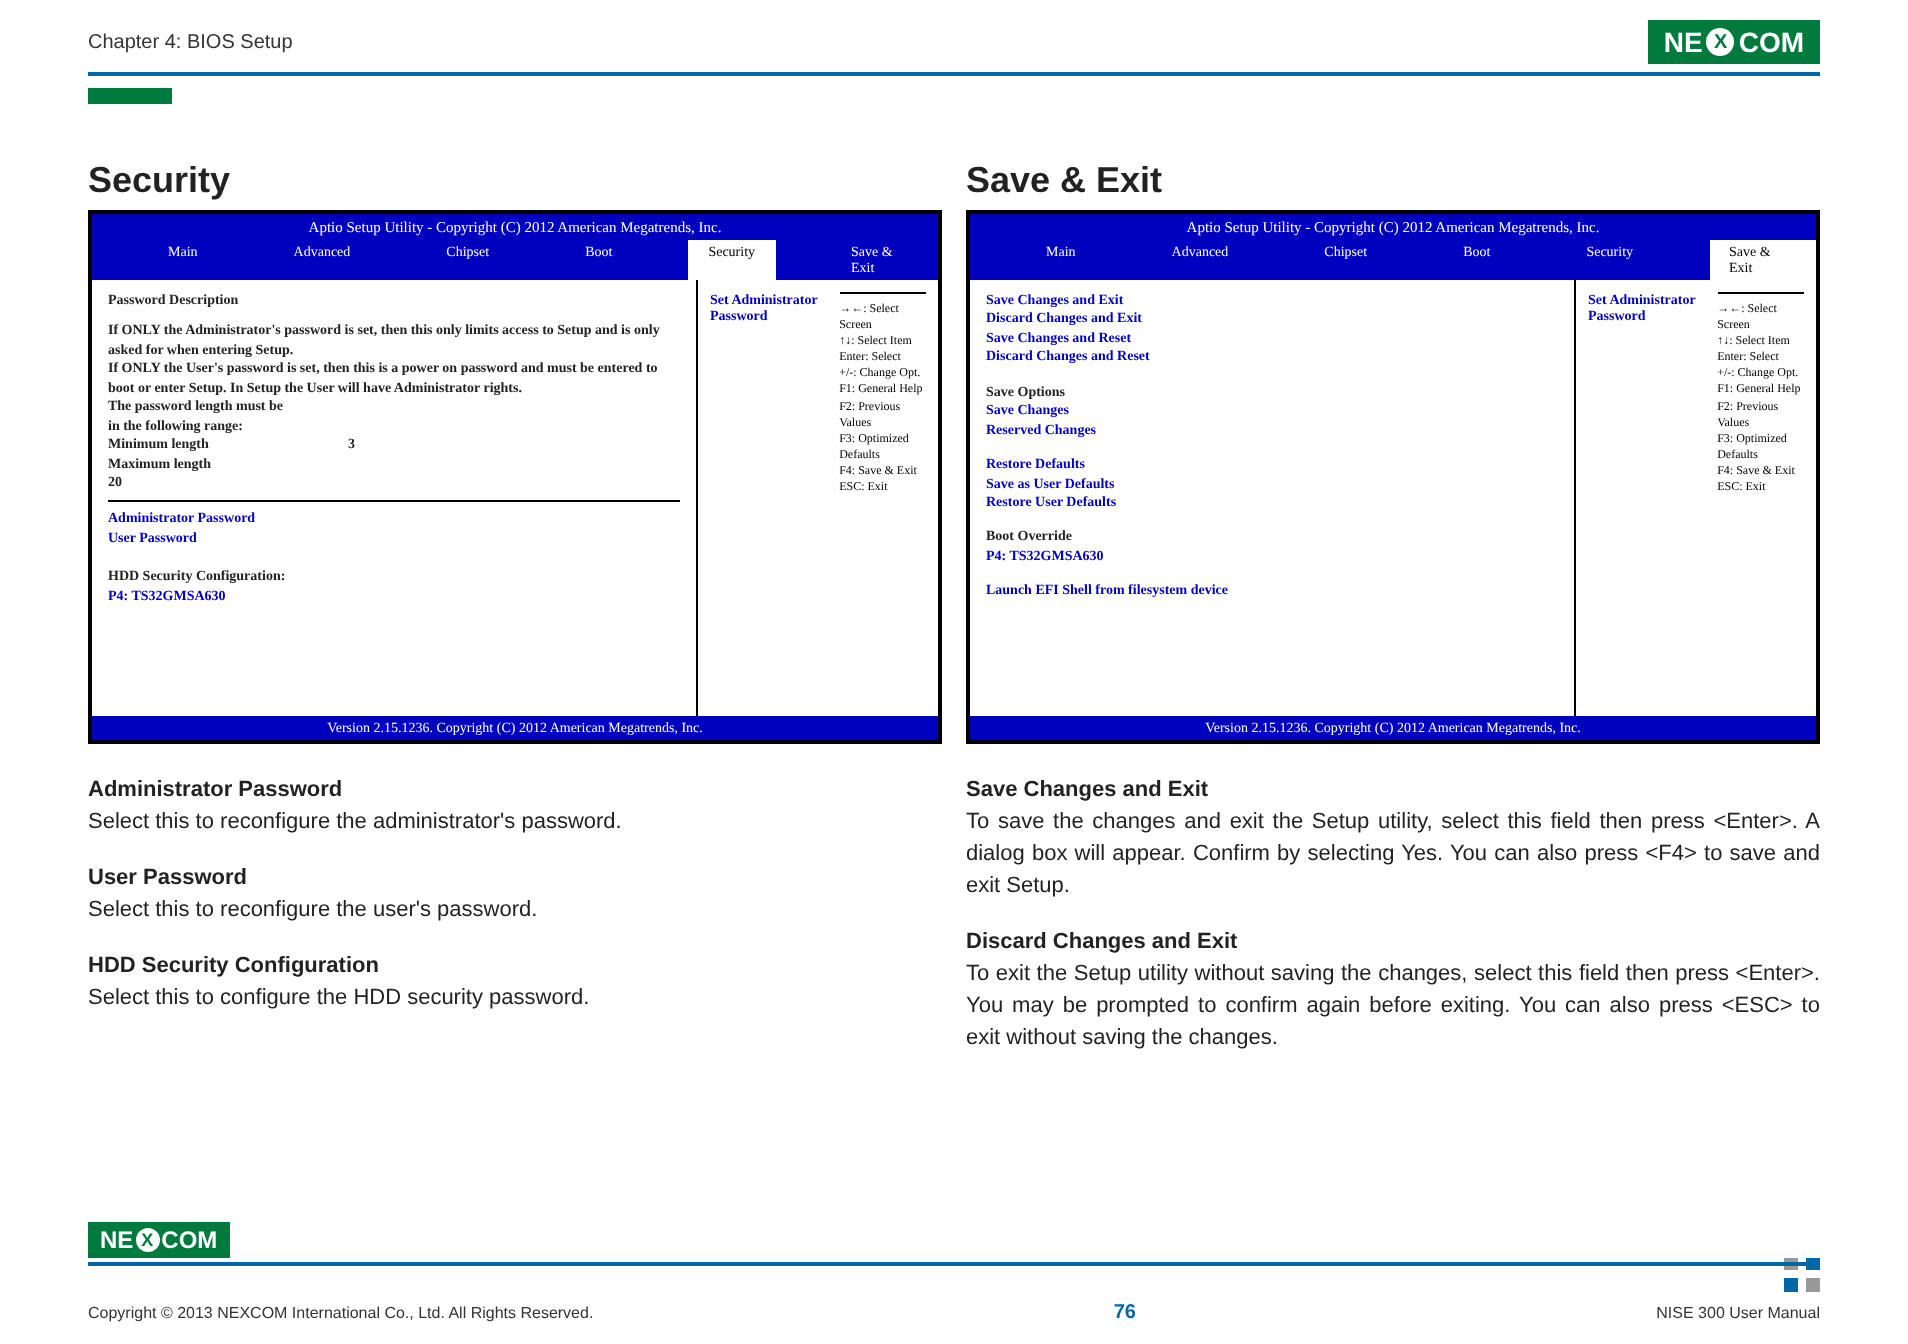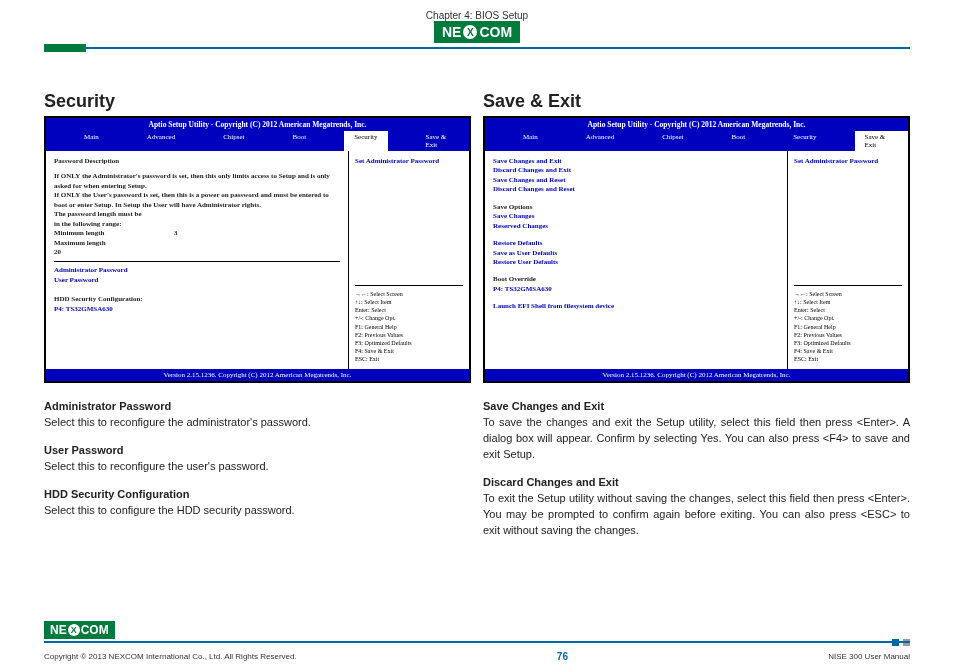--- a/index.html
+++ b/index.html
@@ -1,44 +1,44 @@
 <!DOCTYPE html>
 <html><head>
 <meta charset="utf-8">
 <style>
   * { box-sizing: border-box; margin: 0; padding: 0; }
   body { width: 954px; height: 672px; background: #fff; font-family: "Segoe UI", Arial, sans-serif; position: relative; color: #222; }
   .page { padding: 10px 44px 0 44px; }
-  .top-bar { display: flex; justify-content: space-between; align-items: center; border-bottom: 2px solid #0068a6; padding-bottom: 4px; flex-direction: column; }
+  .top-bar { display: flex; justify-content: space-between; align-items: center; border-bottom: 2px solid #0068a6; padding-bottom: 4px; }
   .chapter { font-size: 10px; color: #333; }
   .logo { background: #007a3d; color: #fff; font-weight: bold; font-size: 14px; padding: 3px 8px; display: flex; align-items: center; gap: 1px; }
   .logo .x { background: #fff; color: #007a3d; border-radius: 50%; width: 14px; height: 14px; display: inline-flex; align-items: center; justify-content: center; font-size: 10px; margin: 0 1px; }
   .green-tab { position: absolute; left: 44px; top: 44px; width: 42px; height: 8px; background: #007a3d; }
   .columns { display: flex; gap: 12px; margin-top: 42px; }
   .col { flex: 1; }
   h2 { font-size: 18px; font-weight: 600; color: #222; margin-bottom: 4px; }
   .bios-box { border: 2px solid #000; font-family: "Times New Roman", serif; font-size: 7px; background: #fff; }
-  .bios-title { background: #0000bf; color: #fff; text-align: center; font-weight: bold; padding: 2px 0; font-size: 7.5px; }
+  .bios-title { background: #0000bf; color: #fff; text-align: center; font-weight: normal; padding: 2px 0; font-size: 7.5px; }
   .bios-tabs { background: #0000bf; color: #fff; display: flex; font-size: 7px; }
   .bios-tabs span { padding: 2px 10px; margin-left: 28px; }
   .bios-tabs .active { background: #fff; color: #000; }
   .bios-body { display: flex; height: 218px; }
   .bios-left { flex: 1; padding: 6px 8px; border-right: 1px solid #000; line-height: 1.35; }
-  .bios-right { width: 120px; padding: 6px 6px; display: flex; flex-direction: column; justify-content: space-between; }
+  .bios-right { width: 120px; padding: 6px 6px; display: flex; justify-content: flex-end; }
   .bios-right .help { color: #0000bf; font-weight: bold; font-size: 7px; }
   .bios-keys { font-size: 6px; color: #000; border-top: 1px solid #000; padding-top: 4px; line-height: 1.35; }
   .bios-footer { background: #0000bf; color: #fff; text-align: center; font-size: 7px; padding: 2px 0; }
   .bold { font-weight: bold; }
   .blue-link { color: #0000bf; font-weight: bold; }
   .desc-block { margin-top: 16px; font-size: 11px; line-height: 1.45; }
   .desc-block .item { margin-bottom: 12px; }
   .desc-block .item .title { font-weight: 600; }
   .desc-block .just { text-align: justify; }
   .footer { position: absolute; left: 44px; right: 44px; bottom: 10px; }
-  .footer-line { border-top: 2px solid #0068a6; padding-top: 8px; display: flex; justify-content: space-between; align-items: center; font-size: 8px; color: #333; }
+  .footer-line { border-top: 2px solid #0068a6; padding-top: 18px; display: flex; justify-content: space-between; align-items: center; font-size: 8px; color: #333; }
   .footer-logo { background: #fff; color: #007a3d; font-weight: bold; font-size: 12px; display: flex; align-items: center; margin-bottom: 2px; }
   .footer-logo .fbox { background:#007a3d; color:#fff; padding:2px 6px; display:flex; align-items:center; }
   .footer-logo .x { background:#fff; color:#007a3d; border-radius:50%; width:12px; height:12px; display:inline-flex; align-items:center; justify-content:center; font-size:9px; margin:0 1px;}
   .pagenum { font-weight: bold; font-size: 10px; color: #0068a6; }
   .corner { position:absolute; right:44px; bottom:26px; width:18px; height:18px; }
   .corner span{position:absolute;width:7px;height:7px;background:#999;}
   .corner .a{left:0;top:0;} .corner .b{right:0;top:0;background:#0068a6;} .corner .c{left:0;bottom:0;background:#0068a6;} .corner .d{right:0;bottom:0;}
   .row-kv { display:flex; }
   .row-kv .k{ width:120px; }
 </style>

